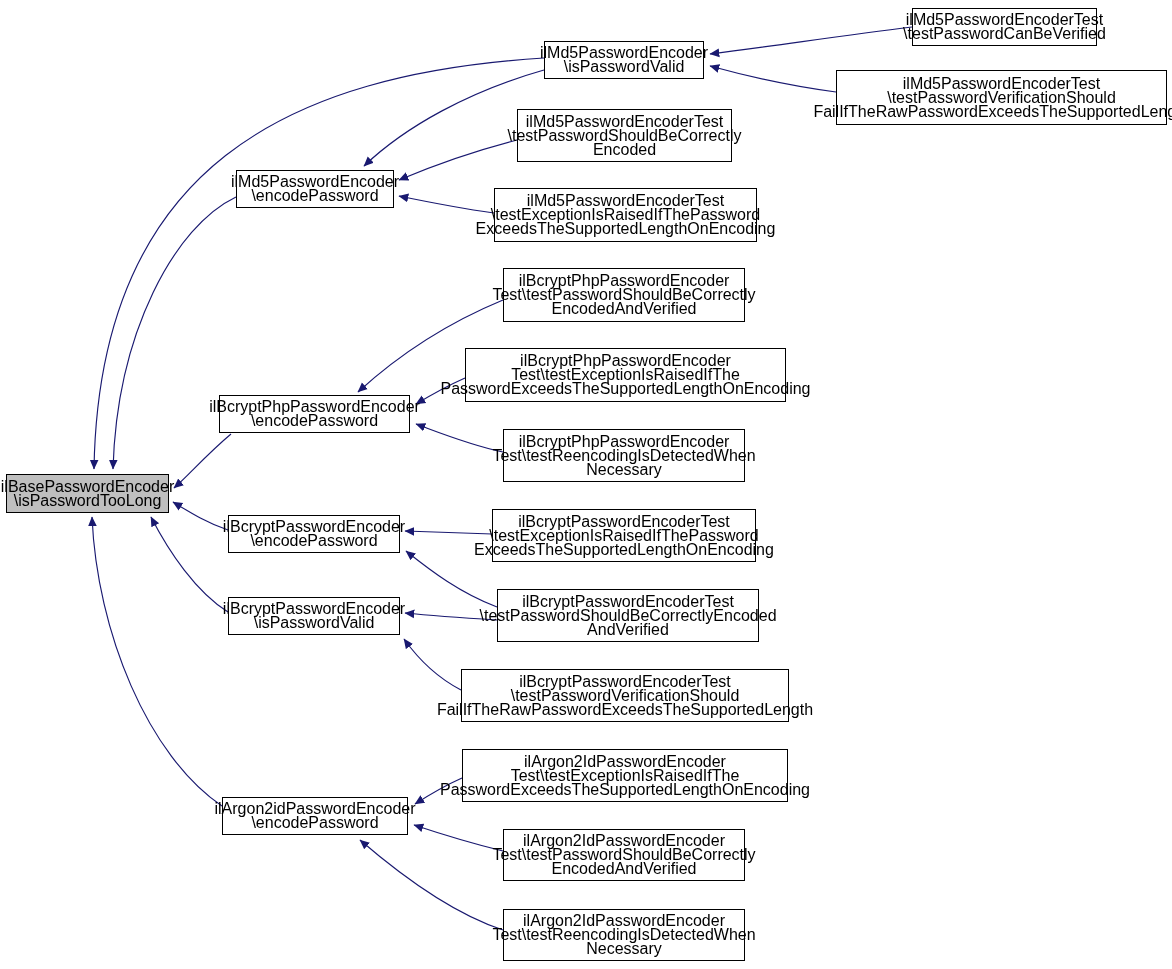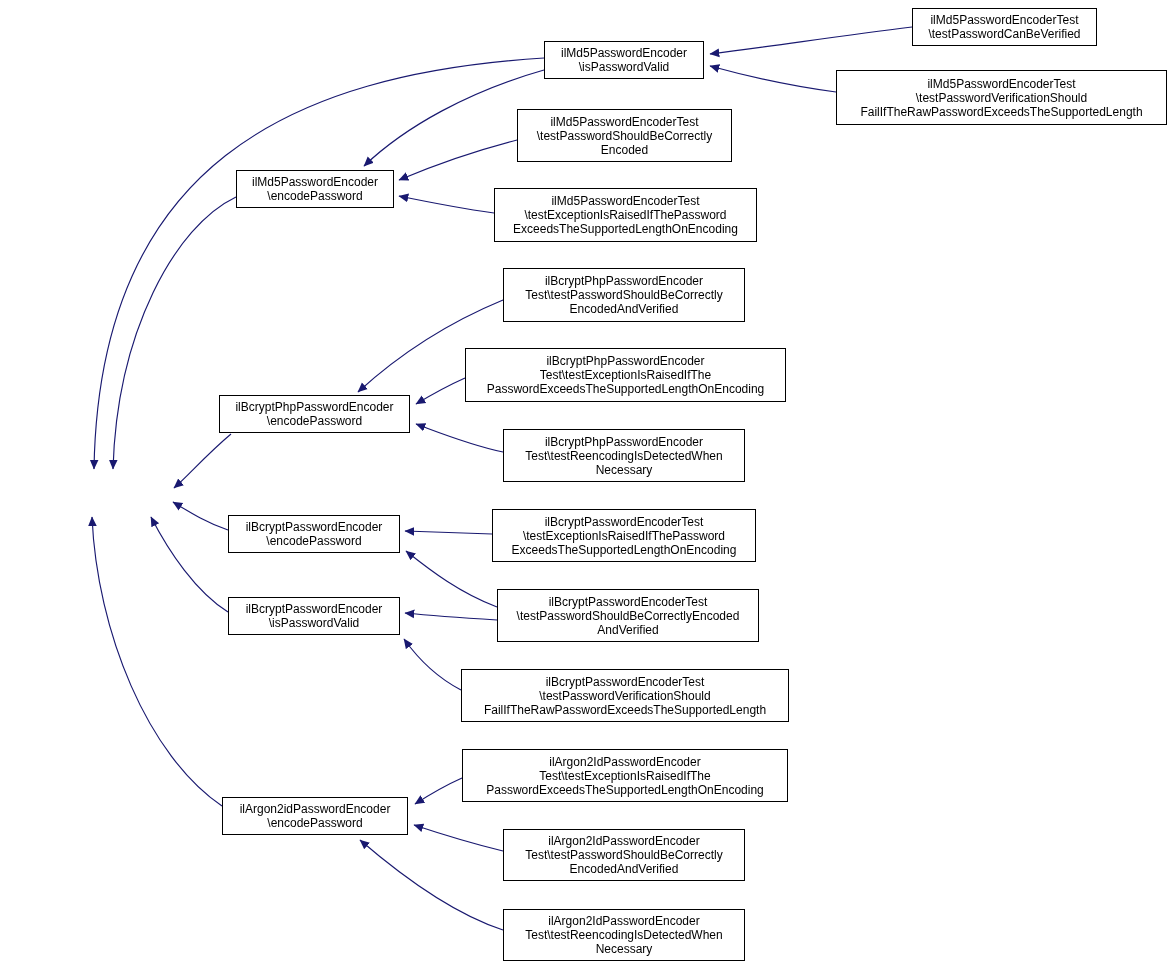--- a/index.html
+++ b/index.html
@@ -20,21 +20,21 @@
     fill: none;
     stroke: #191970;
     stroke-width: 1.15px;
   }
   .node {
     position: absolute;
     box-sizing: border-box;
     background: #ffffff;
     border: 1px solid #000000;
     color: #000000;
-    font-size: 12px;
+    font-size: 16px;
     line-height: 14px;
     text-align: center;
     white-space: pre-line;
     display: flex;
     align-items: center;
     justify-content: center;
     padding: 18px 2px;
     cursor: pointer;
   }
   .node.root {
@@ -77,20 +77,22 @@
     <path class="edge" marker-end="url(#arrowhead)" d="M497,607 C460,593 431,571 406,551"></path>
 
     <path class="edge" marker-end="url(#arrowhead)" d="M497,620 C465,618 435,616 405,613"></path>
     <path class="edge" marker-end="url(#arrowhead)" d="M461,690 C438,678 419,660 404,639"></path>
 
     <path class="edge" marker-end="url(#arrowhead)" d="M462,778 C444,786 429,795 415,804"></path>
     <path class="edge" marker-end="url(#arrowhead)" d="M503,851 C470,843 441,834 414,825"></path>
     <path class="edge" marker-end="url(#arrowhead)" d="M503,930 C448,912 396,871 360,840"></path>
   </svg>
 
+  <div class="node root" style="left:6px; top:474px; width:163px; height:39px;">ilBasePasswordEncoder
+\isPasswordTooLong</div>
 
   <div class="node" style="left:544px; top:41px; width:160px; height:37px;">ilMd5PasswordEncoder
 \isPasswordValid</div>
   <div class="node" style="left:236px; top:170px; width:158px; height:38px;">ilMd5PasswordEncoder
 \encodePassword</div>
   <div class="node" style="left:219px; top:395px; width:191px; height:38px;">ilBcryptPhpPasswordEncoder
 \encodePassword</div>
   <div class="node" style="left:228px; top:515px; width:172px; height:38px;">ilBcryptPasswordEncoder
 \encodePassword</div>
   <div class="node" style="left:228px; top:597px; width:172px; height:38px;">ilBcryptPasswordEncoder

